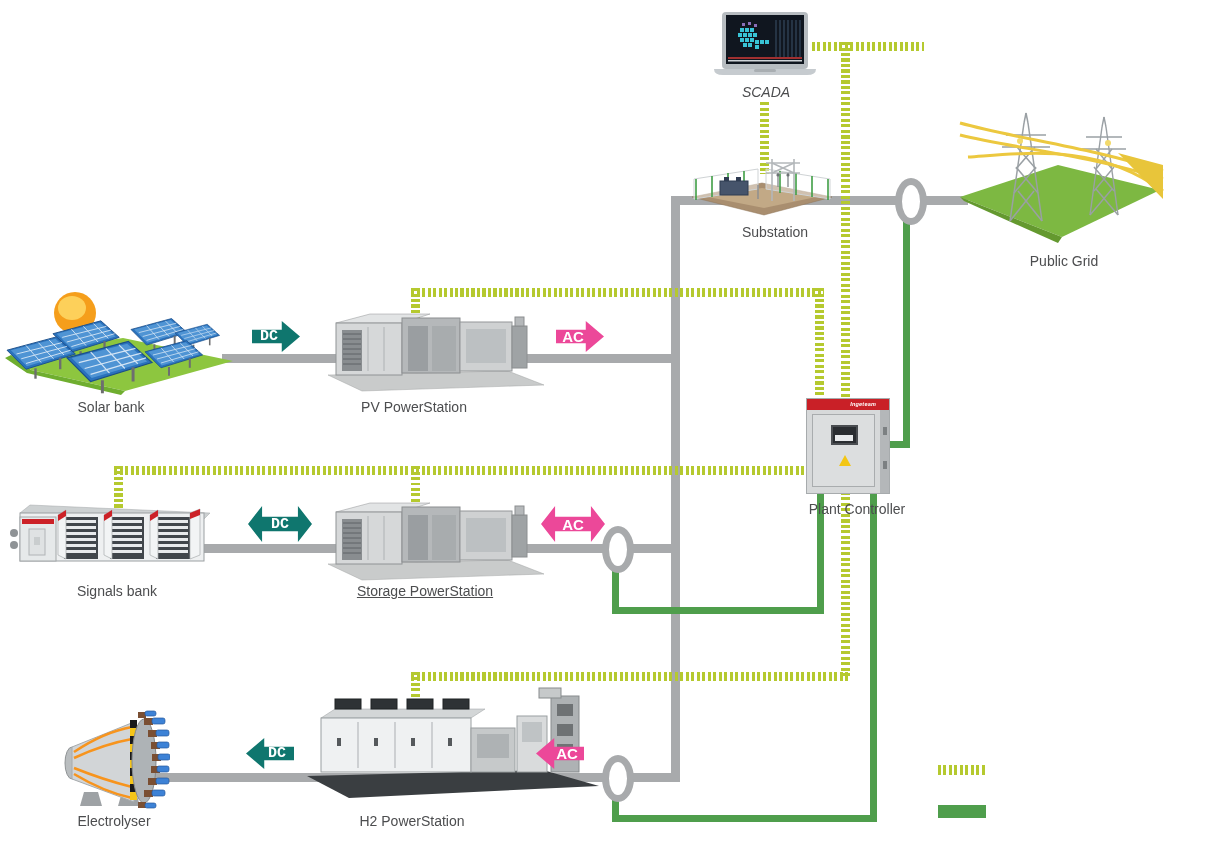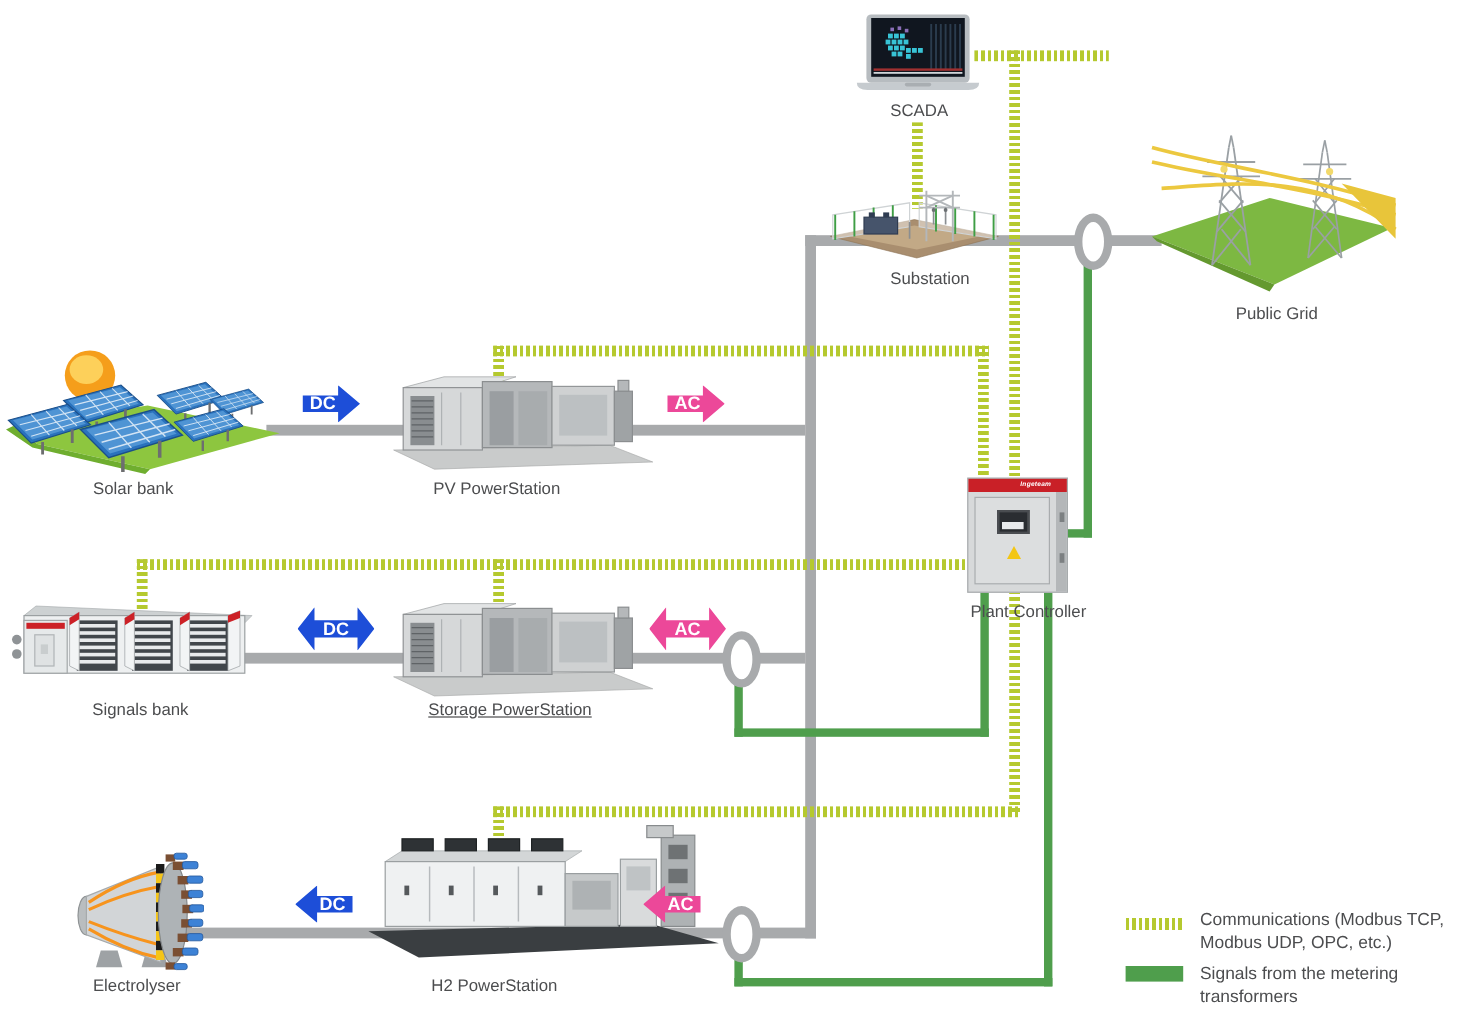--- a/index.html
+++ b/index.html
@@ -19,21 +19,21 @@
   .ct{position:absolute;width:18px;height:33px;border:7px solid #a8aaac;border-radius:50%;background:#fff;}
 
   
   .lbl{position:absolute;transform:translateX(-50%);font-size:14px;color:#4c4d4f;white-space:nowrap;}
 
   
   .arrow{position:absolute;color:#fff;font-weight:bold;font-size:15px;display:flex;align-items:center;justify-content:center;}
   .arrow-r{width:48px;height:31px;clip-path:polygon(0% 28%,62% 28%,62% 0%,100% 50%,62% 100%,62% 72%,0% 72%);padding-right:14px;box-sizing:border-box;}
   .arrow-l{width:48px;height:31px;clip-path:polygon(100% 28%,38% 28%,38% 0%,0% 50%,38% 100%,38% 72%,100% 72%);padding-left:14px;box-sizing:border-box;}
   .arrow-d{width:64px;height:36px;clip-path:polygon(0% 50%,22% 0%,22% 30%,78% 30%,78% 0%,100% 50%,78% 100%,78% 70%,22% 70%,22% 100%);}
-  .dc{background:#1d4ed8;}
+  .dc{background:#0f766e;font-family:Liberation Mono, monospace;}
   .ac{background:#ec4899;}
 
   
   .gridop{position:absolute;left:924px;top:32px;width:140px;height:29px;border:1.5px solid #8d9092;border-radius:5px;background:#fff;display:flex;align-items:center;justify-content:center;font-size:13.5px;letter-spacing:.5px;color:#4c4d4f;}
 
   
   .ctrl{position:absolute;left:806px;top:398px;width:84px;height:96px;background:#d7d9da;border:1px solid #a7abad;box-sizing:border-box;}
   .ctrl-side{position:absolute;right:0;top:0;width:9px;height:100%;background:#b4b7b9;}
   .ctrl-top{position:absolute;left:0;top:0;width:100%;height:11px;background:#c92027;}
   .ctrl-brand{position:absolute;right:13px;top:2px;font-size:5.5px;font-style:italic;font-weight:bold;color:#fff;letter-spacing:.2px;}
@@ -119,21 +119,21 @@
           <line x1="80" y1="10" x2="80" y2="48"></line>
           <line x1="84" y1="10" x2="84" y2="48"></line>
           <line x1="88" y1="10" x2="88" y2="48"></line>
       </g>
       <rect x="16" y="47" width="74" height="2" fill="#a03030"></rect>
       <rect x="16" y="50" width="74" height="1.5" fill="#cfd4d8"></rect>
       <path d="M2,59 h102 q0,6 -9,6 h-84 q-9,0 -9,-6 z" fill="#c6cbcf"></path>
       <rect x="42" y="59" width="22" height="3" rx="1.5" fill="#a9aeb2"></rect>
     </svg>
   </div>
-  <div class="lbl" style="left:766px;top:84px;">SCADA</div>
+  <div class="lbl" style="left:766px;top:84px;font-style:italic;">SCADA</div>
 
 
   <div class="abs" style="left:688px;top:155px;width:148px;height:70px;">
     <svg width="148" height="70" viewBox="0 0 148 70">
       <polygon points="4,42 74,28 144,42 76,60" fill="#a98e6f" stroke="#8f7557" stroke-width=".5"></polygon>
       <polygon points="20,42 74,33 128,42 76,53" fill="#c2a986"></polygon>
       <g stroke="#cfd3d5" stroke-width="1">
         <polygon points="6,24 70,14 70,34 6,44" fill="rgba(255,255,255,0.45)"></polygon>
         <polygon points="78,14 142,24 142,44 78,34" fill="rgba(255,255,255,0.45)"></polygon>
       </g>
@@ -470,23 +470,15 @@
       <span>AC</span>
     </div>
   <div class="arrow arrow-l dc" style="left:246px;top:738px;">
       <span>DC</span>
     </div>
   <div class="arrow arrow-l ac" style="left:536px;top:738px;">
       <span>AC</span>
     </div>
 
   <div class="legend-swatch-comm"></div>
-  <div class="legend-text" style="left:1000px;top:758px;">
-    <div>Communications (Modbus TCP,</div>
-    <div>Modbus UDP, OPC, etc.)</div>
-  </div>
   <div class="legend-swatch-sig"></div>
-  <div class="legend-text" style="left:1000px;top:803px;">
-    <div>Signals from the metering</div>
-    <div>transformers</div>
-  </div>
 
 </div>
 
 </body></html>

